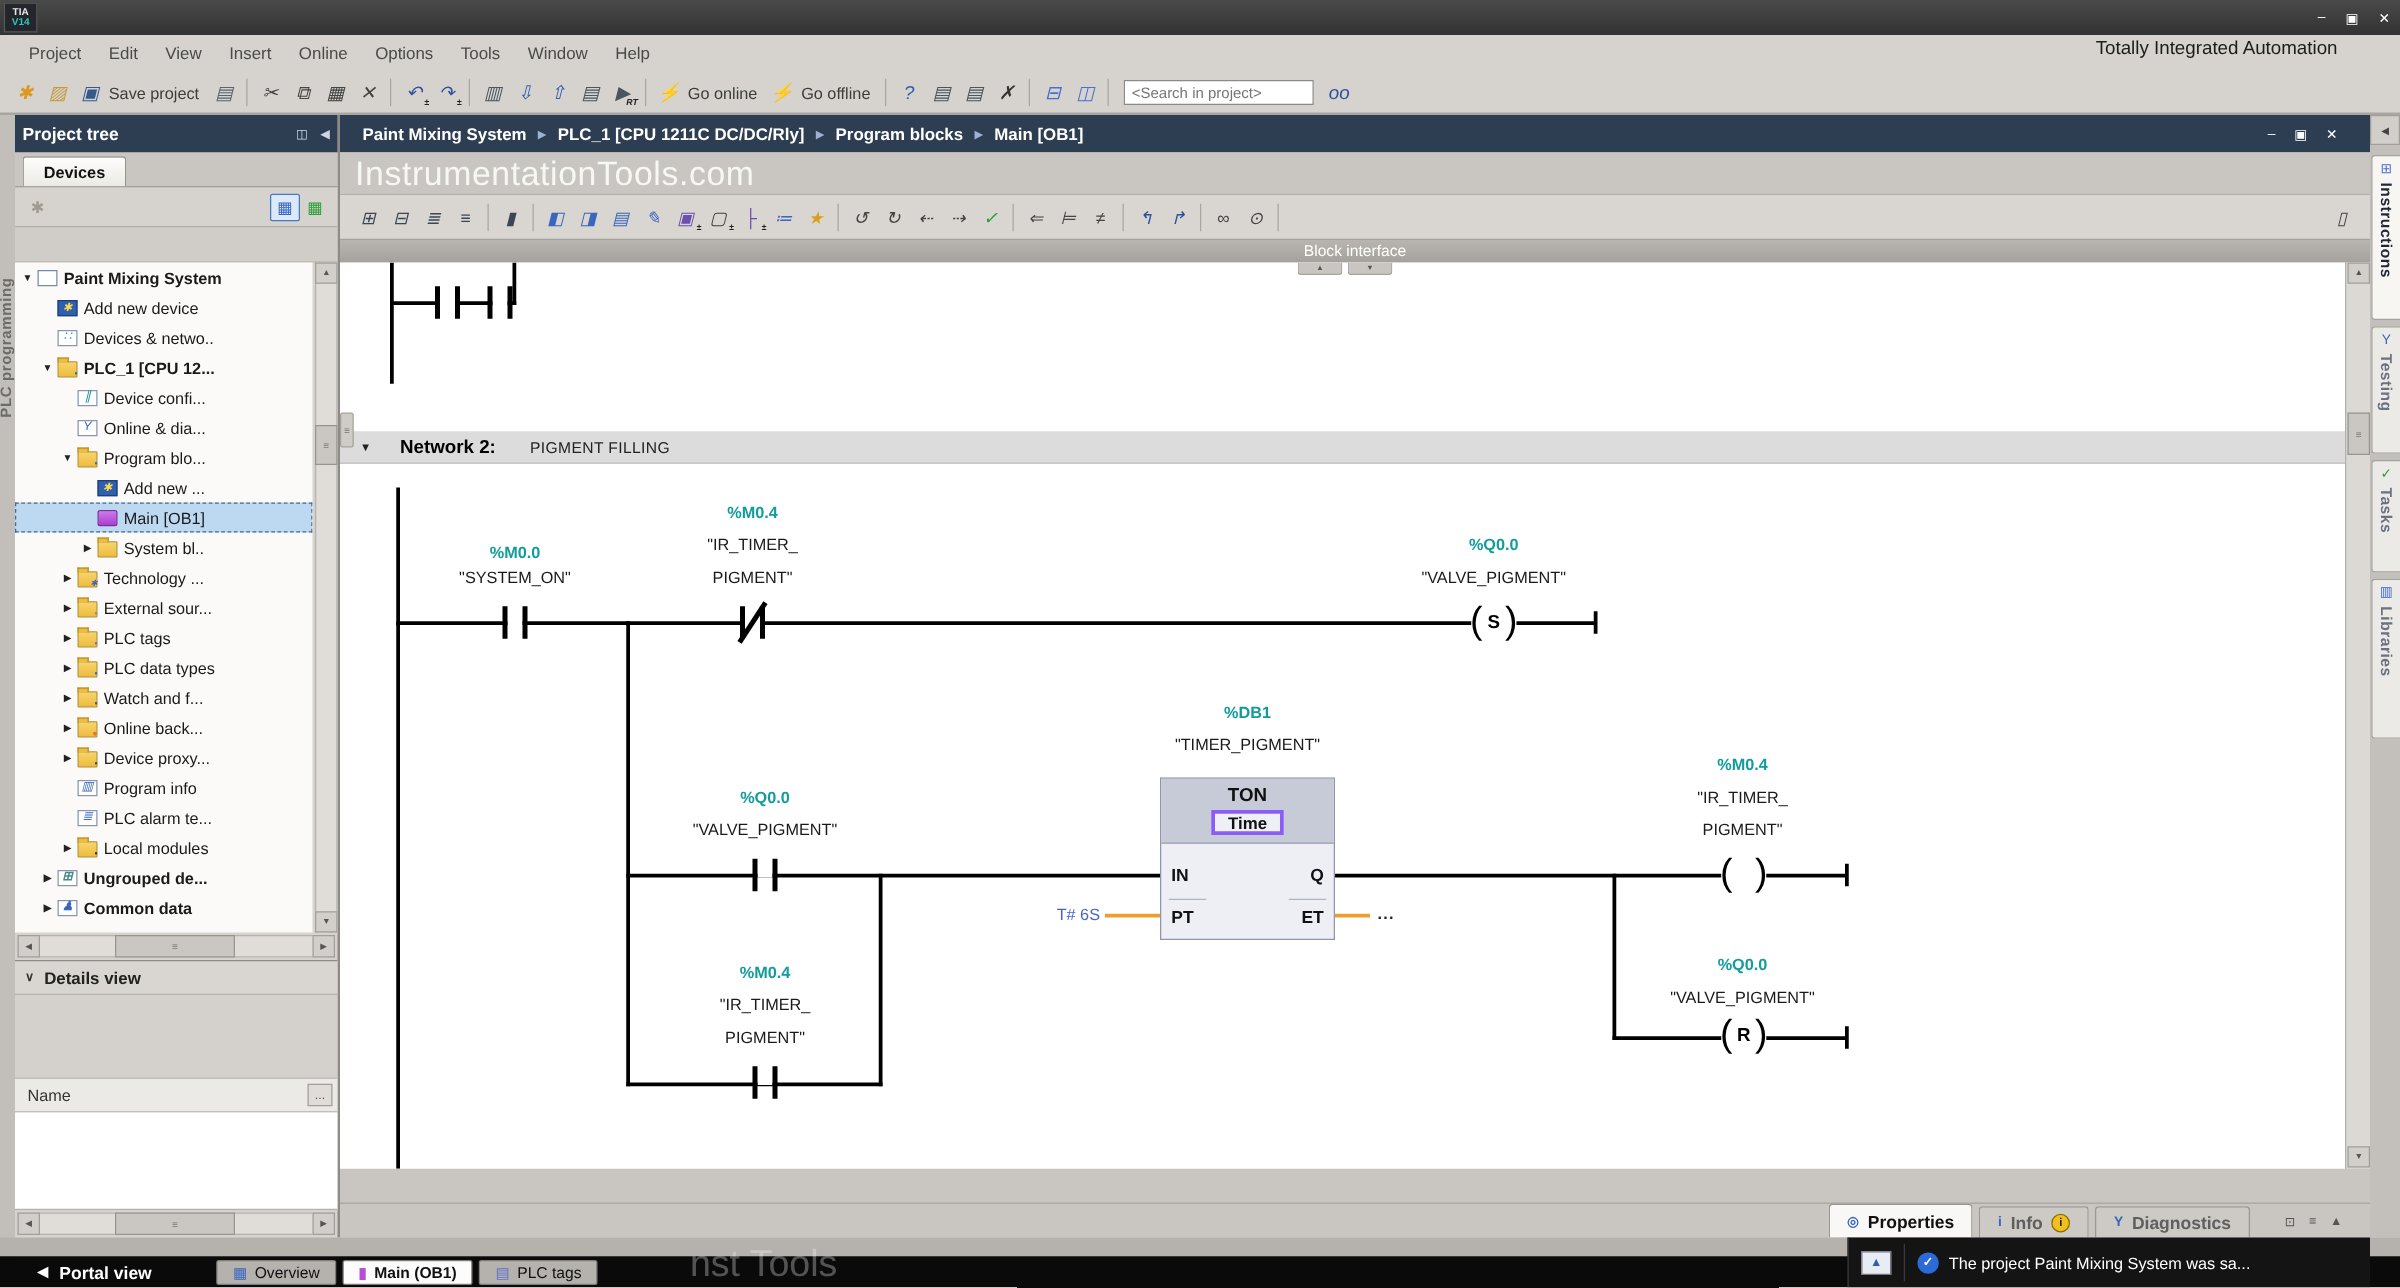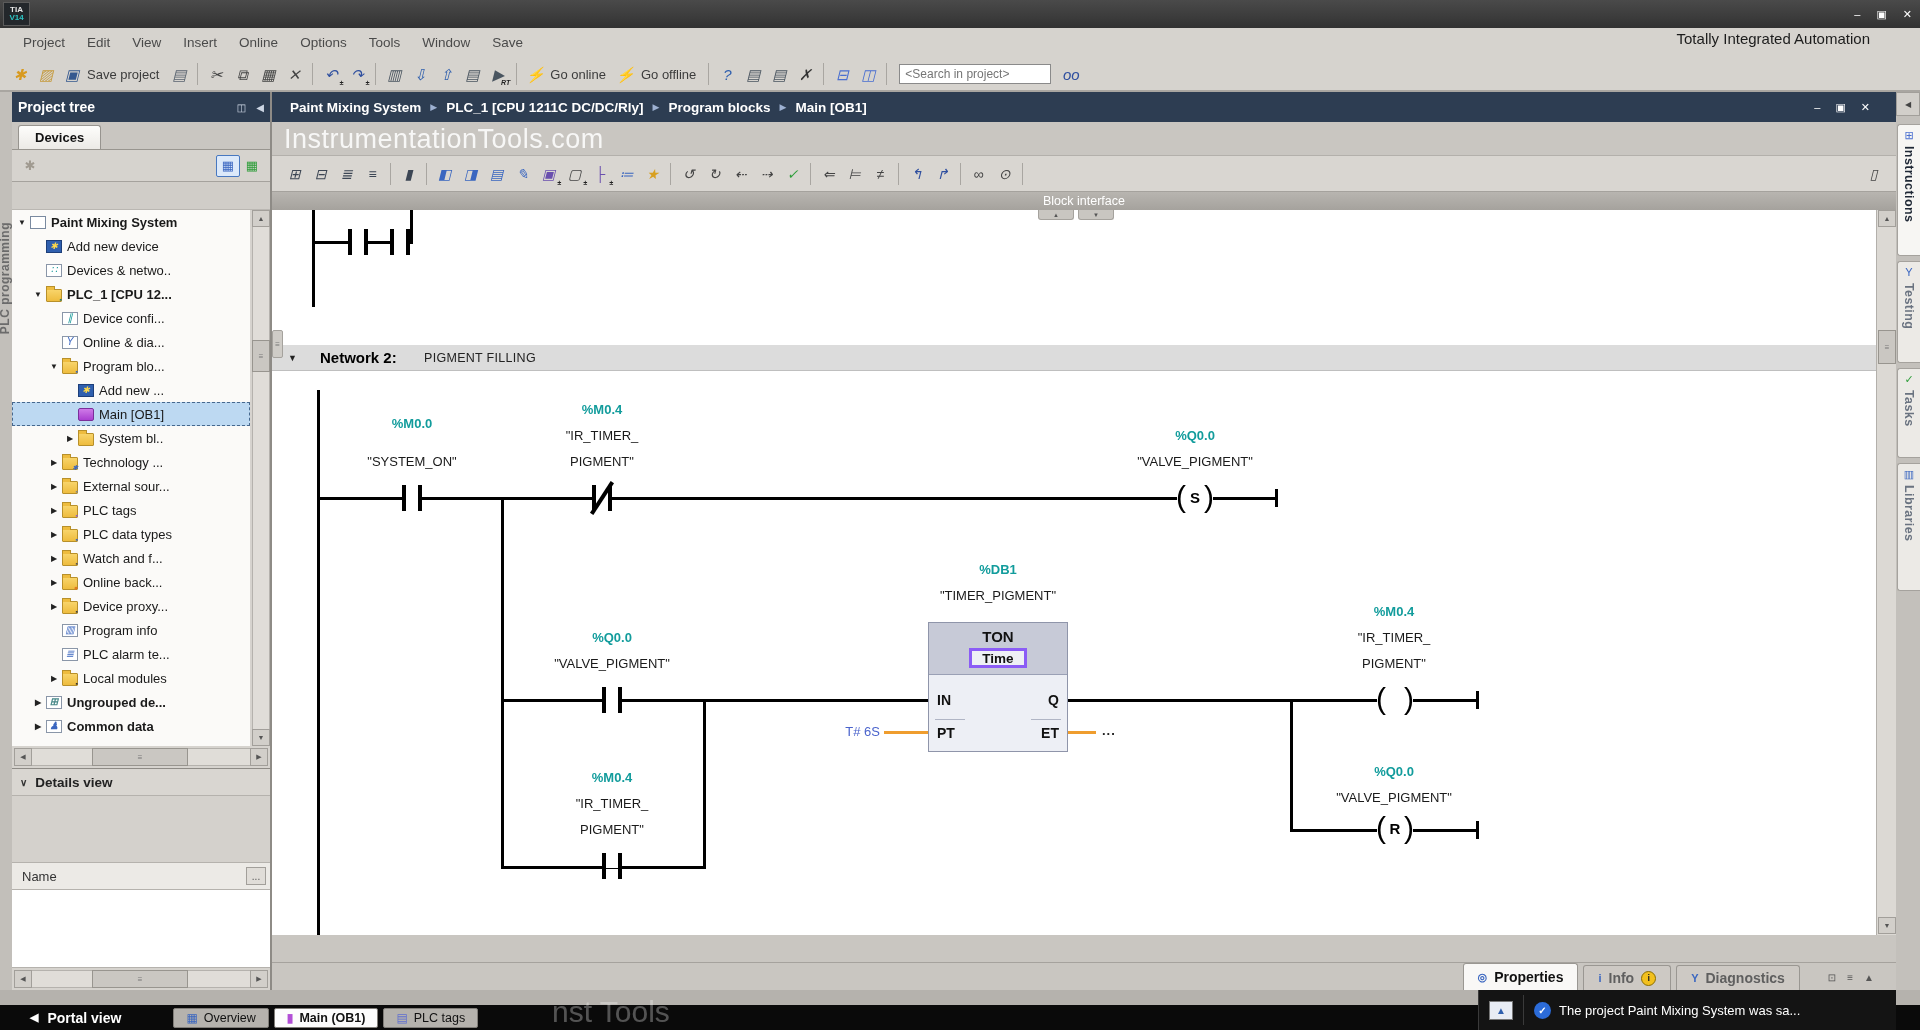--- a/index.html
+++ b/index.html
@@ -193,21 +193,21 @@
   <div id="menubar">
       <div id="menu-items" style="display:flex">
         <div class="menu-item">Project</div>
         <div class="menu-item">Edit</div>
         <div class="menu-item">View</div>
         <div class="menu-item">Insert</div>
         <div class="menu-item">Online</div>
         <div class="menu-item">Options</div>
         <div class="menu-item">Tools</div>
         <div class="menu-item">Window</div>
-        <div class="menu-item">Save</div>
+        <div class="menu-item">Help</div>
       </div>
     </div>
   <div id="branding">
     <div class="l1">Totally Integrated Automation</div>
   </div>
 
   <div id="toolbar-row">
       <div id="main-toolbar" style="display:flex;align-items:center;gap:2px">
         <span class="tb-icon">
           <i class="gl" style="color: rgb(216, 154, 32);">✱</i>
@@ -703,21 +703,21 @@
           <div class="tdtype">Time</div>
         </div>
         <span class="tp in">IN</span>
         <span class="tp q">Q</span>
         <span class="tp pt">PT</span>
         <span class="tp et">ET</span>
         <i class="ul" style="left:6px;top:96px;width:30px"></i>
         <i class="ul" style="right:6px;top:96px;width:30px"></i>
       </div>
 
-      <span class="lbl addr" style="left:140px;top:204px">%M0.0</span>
+      <span class="lbl addr" style="left:140px;top:222px">%M0.0</span>
       <span class="lbl" style="left:140px;top:242px">"SYSTEM_ON"</span>
       <span class="lbl addr" style="left:330px;top:190px">%M0.4</span>
       <span class="lbl" style="left:330px;top:216px">"IR_TIMER_</span>
       <span class="lbl" style="left:330px;top:242px">PIGMENT"</span>
       <span class="lbl addr" style="left:923px;top:216px">%Q0.0</span>
       <span class="lbl" style="left:923px;top:242px">"VALVE_PIGMENT"</span>
       <span class="lbl addr" style="left:340px;top:418px">%Q0.0</span>
       <span class="lbl" style="left:340px;top:444px">"VALVE_PIGMENT"</span>
       <span class="lbl addr" style="left:340px;top:558px">%M0.4</span>
       <span class="lbl" style="left:340px;top:584px">"IR_TIMER_</span>

